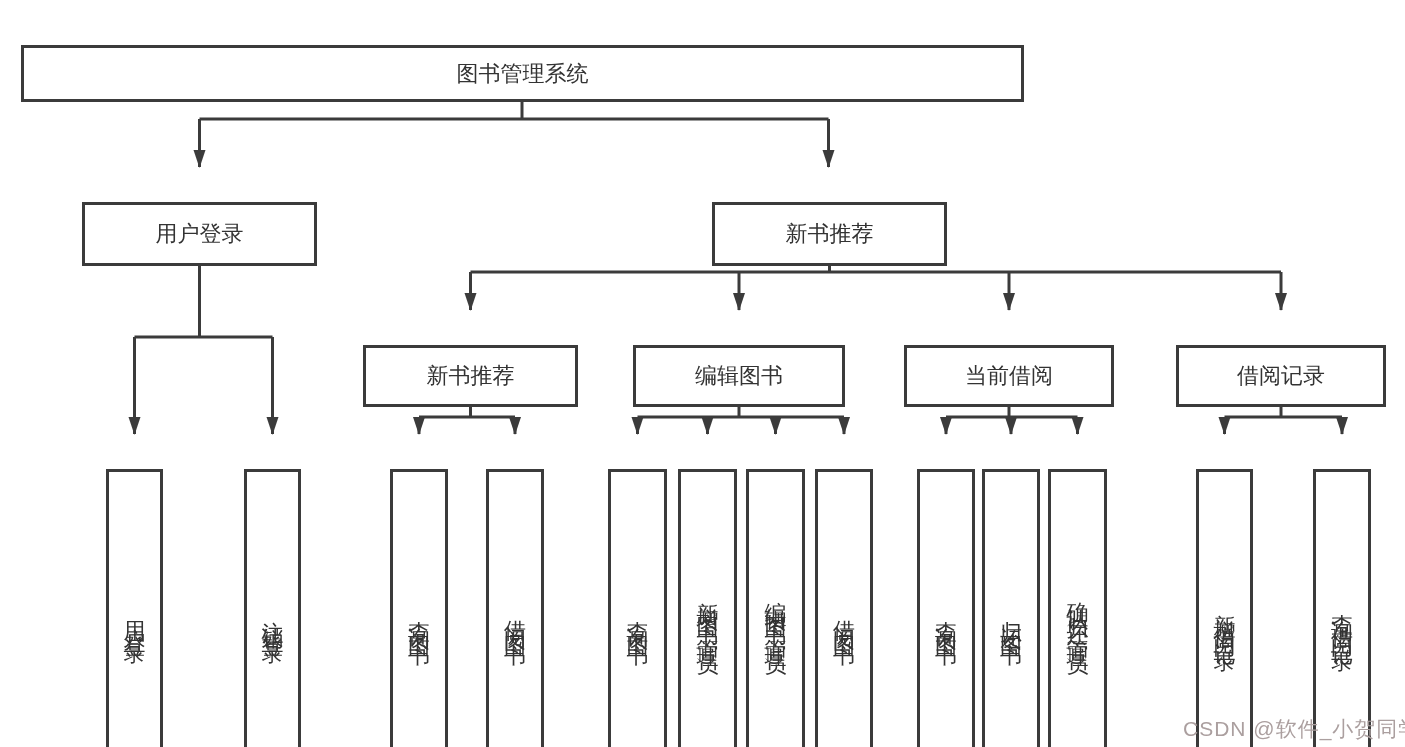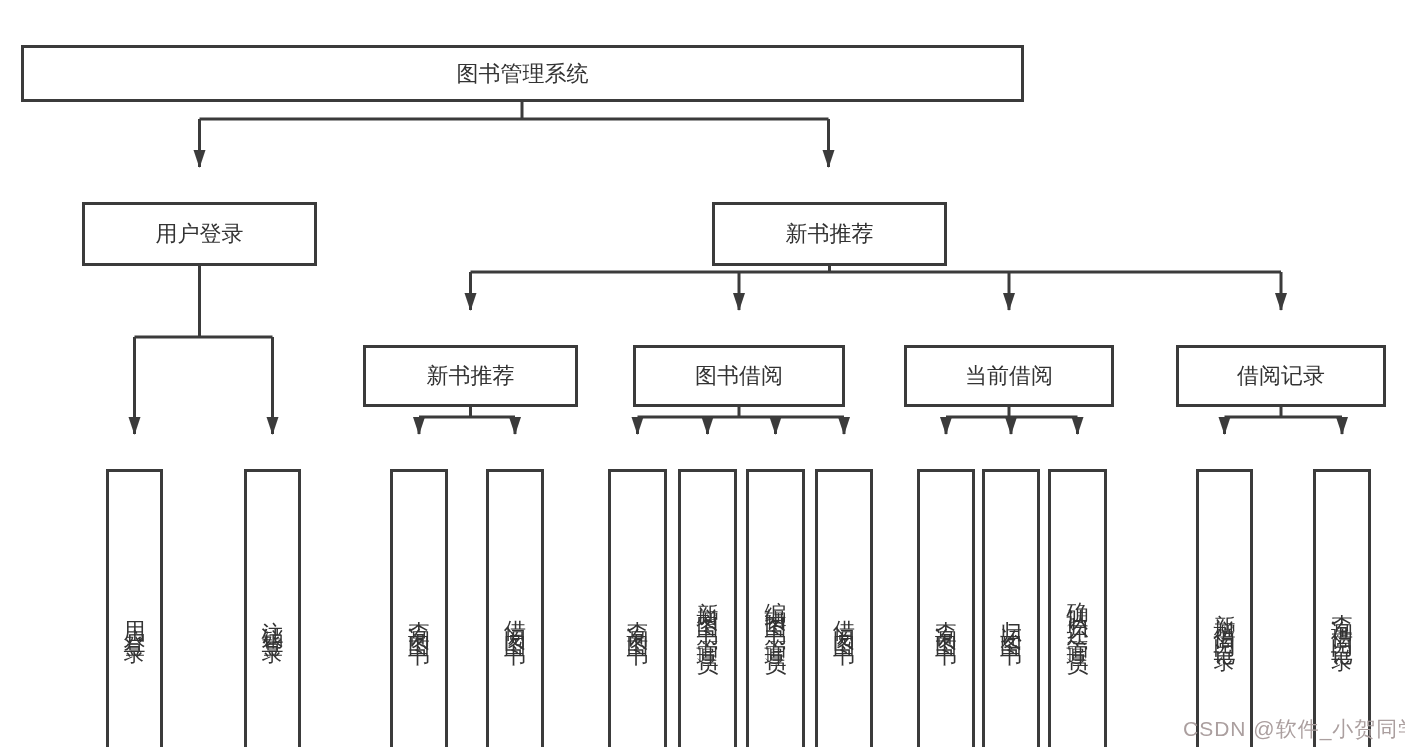--- a/index.html
+++ b/index.html
@@ -102,21 +102,21 @@
     <span>用户登录</span>
   </div>
   <div class="node" style="left:712px;top:170px;width:235px;height:64px">
     <span>新书推荐</span>
   </div>
 
   <div class="node" style="left:363px;top:313px;width:215px;height:62px">
     <span>新书推荐</span>
   </div>
   <div class="node" style="left:633px;top:313px;width:212px;height:62px">
-    <span>图书借阅</span>
+    <span>编辑图书</span>
   </div>
   <div class="node" style="left:904px;top:313px;width:210px;height:62px">
     <span>当前借阅</span>
   </div>
   <div class="node" style="left:1176px;top:313px;width:210px;height:62px">
     <span>借阅记录</span>
   </div>
 
   <div class="node leaf" style="left:106px;top:437px;width:57px">
     <span class="vtext">用户登录</span>

